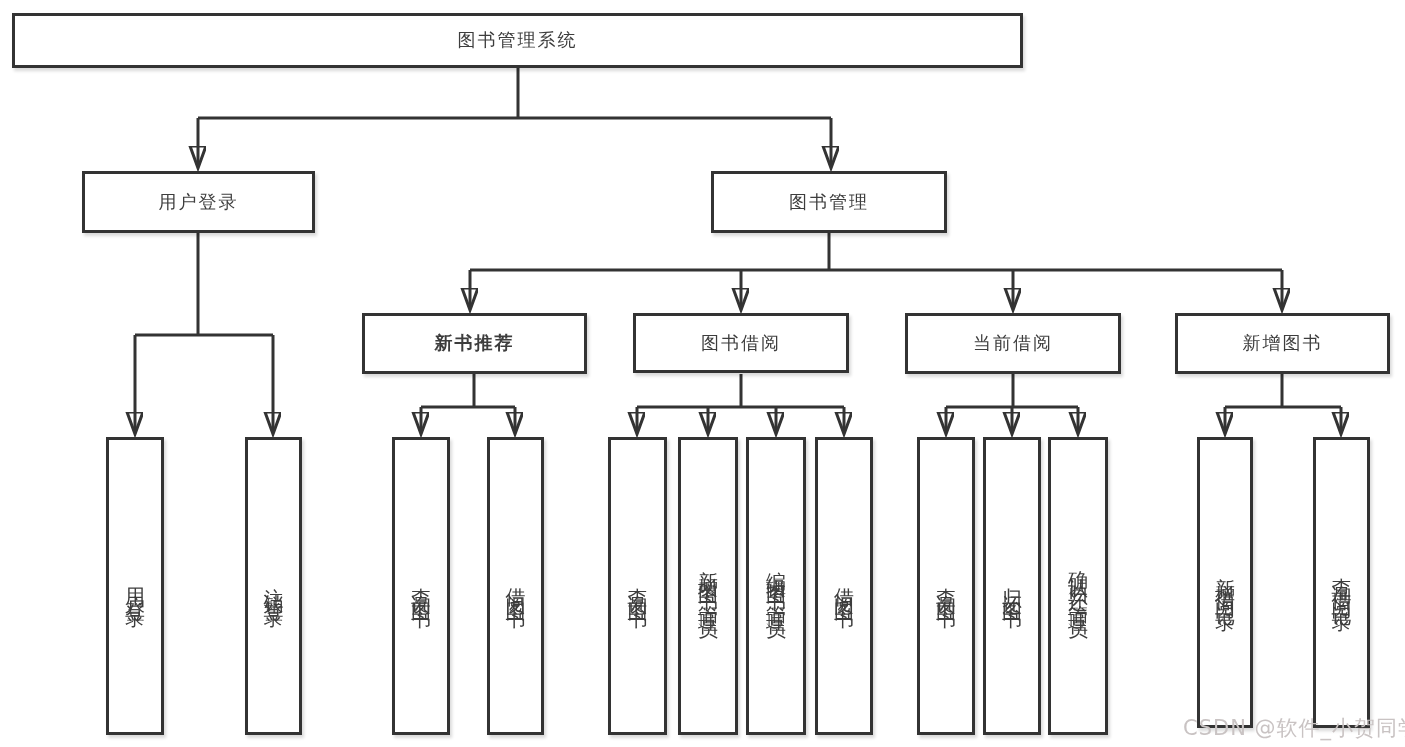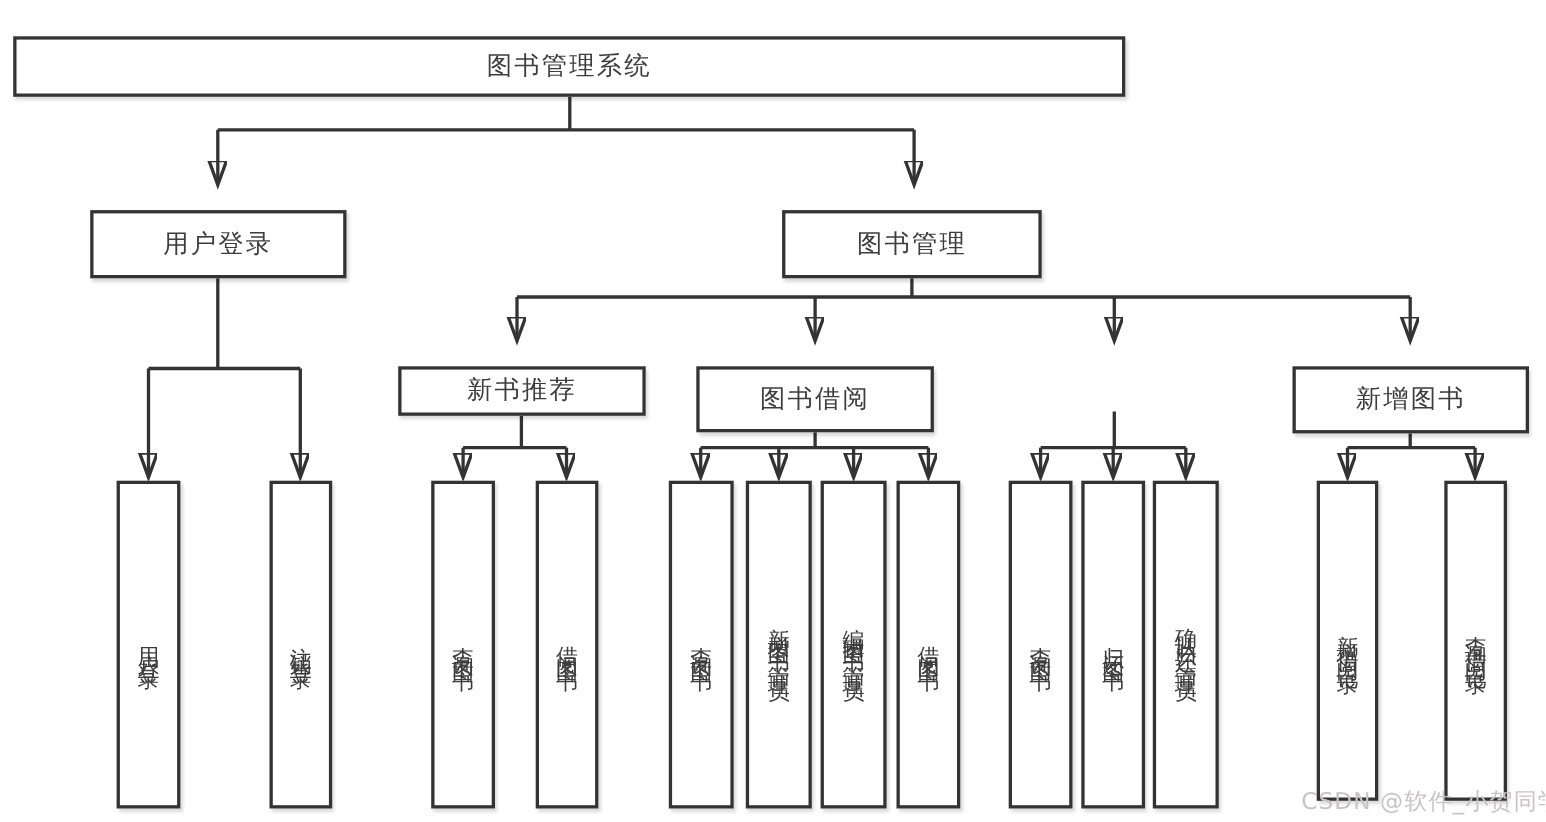--- a/index.html
+++ b/index.html
@@ -9,21 +9,21 @@
   }
   #connectors { position:absolute; left:0; top:0; width:1405px; height:747px; pointer-events:none; }
   #connectors path, #connectors line { stroke:#333333; stroke-width:3; fill:none; }
   .box {
     position:absolute; box-sizing:border-box; background:#ffffff;
     border:3px solid #333333; color:#3d3d3d;
     display:flex; align-items:center; justify-content:center;
     box-shadow:2px 3px 3px rgba(0,0,0,0.15);
     text-align:center; line-height:1.25;
   }
-  .h { font-size:23px; letter-spacing:2px; white-space:nowrap;margin-top:20px; }
+  .h { font-size:18px; letter-spacing:2px; white-space:nowrap; }
   .v {
     writing-mode:vertical-rl; text-orientation:mixed;
     font-size:20px; letter-spacing:7px;
   }
   #watermark {
     position:absolute; left:1183px; top:714px;
     font-size:21px; color:#c9c3c3; letter-spacing:1px; white-space:nowrap;
     z-index:5;
   }
 </style>
@@ -85,22 +85,23 @@
       <line x1="1225" y1="407" x2="1225" y2="432" marker-end="url(#arrow)"></line>
       <line x1="1341" y1="407" x2="1341" y2="432" marker-end="url(#arrow)"></line>
     </g>
   </svg>
 
   <div class="box h" style="left:12px; top:13px; width:1011px; height:55px;">图书管理系统</div>
 
   <div class="box h" style="left:82px; top:171px; width:233px; height:62px;">用户登录</div>
   <div class="box h" style="left:711px; top:171px; width:236px; height:62px;">图书管理</div>
 
-  <div class="box h" style="left:362px; top:313px; width:225px; height:45px;">新书推荐</div>
+  <div class="box h" style="left:362px; top:313px; width:225px; height:61px;font-weight:bold;">新书推荐</div>
   <div class="box h" style="left:633px; top:313px; width:216px; height:60px;">图书借阅</div>
+  <div class="box h" style="left:905px; top:313px; width:216px; height:61px;">当前借阅</div>
   <div class="box h" style="left:1175px; top:313px; width:215px; height:61px;">新增图书</div>
 
   <div class="box v" style="left:106px; top:437px; width:58px; height:298px;">用户登录</div>
   <div class="box v" style="left:245px; top:437px; width:57px; height:298px;">注销登录</div>
 
   <div class="box v" style="left:392px; top:437px; width:58px; height:298px;">查询图书</div>
   <div class="box v" style="left:487px; top:437px; width:57px; height:298px;">借阅图书</div>
 
   <div class="box v" style="left:608px; top:437px; width:59px; height:298px;">查询图书</div>
   <div class="box v" style="left:678px; top:437px; width:60px; height:298px;">新增图书（管理员）</div>

